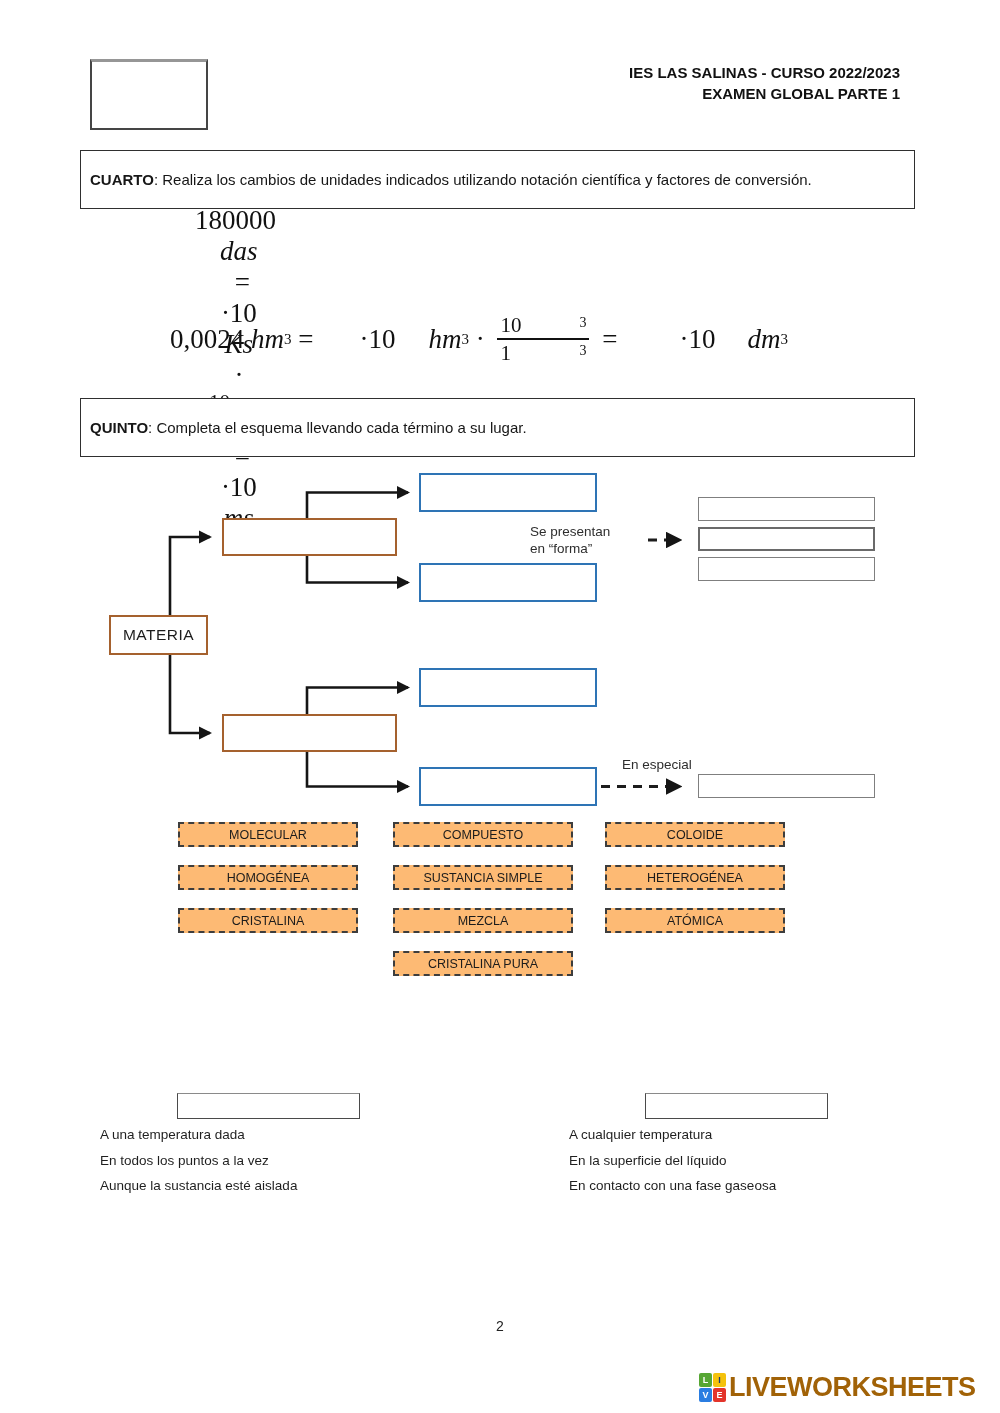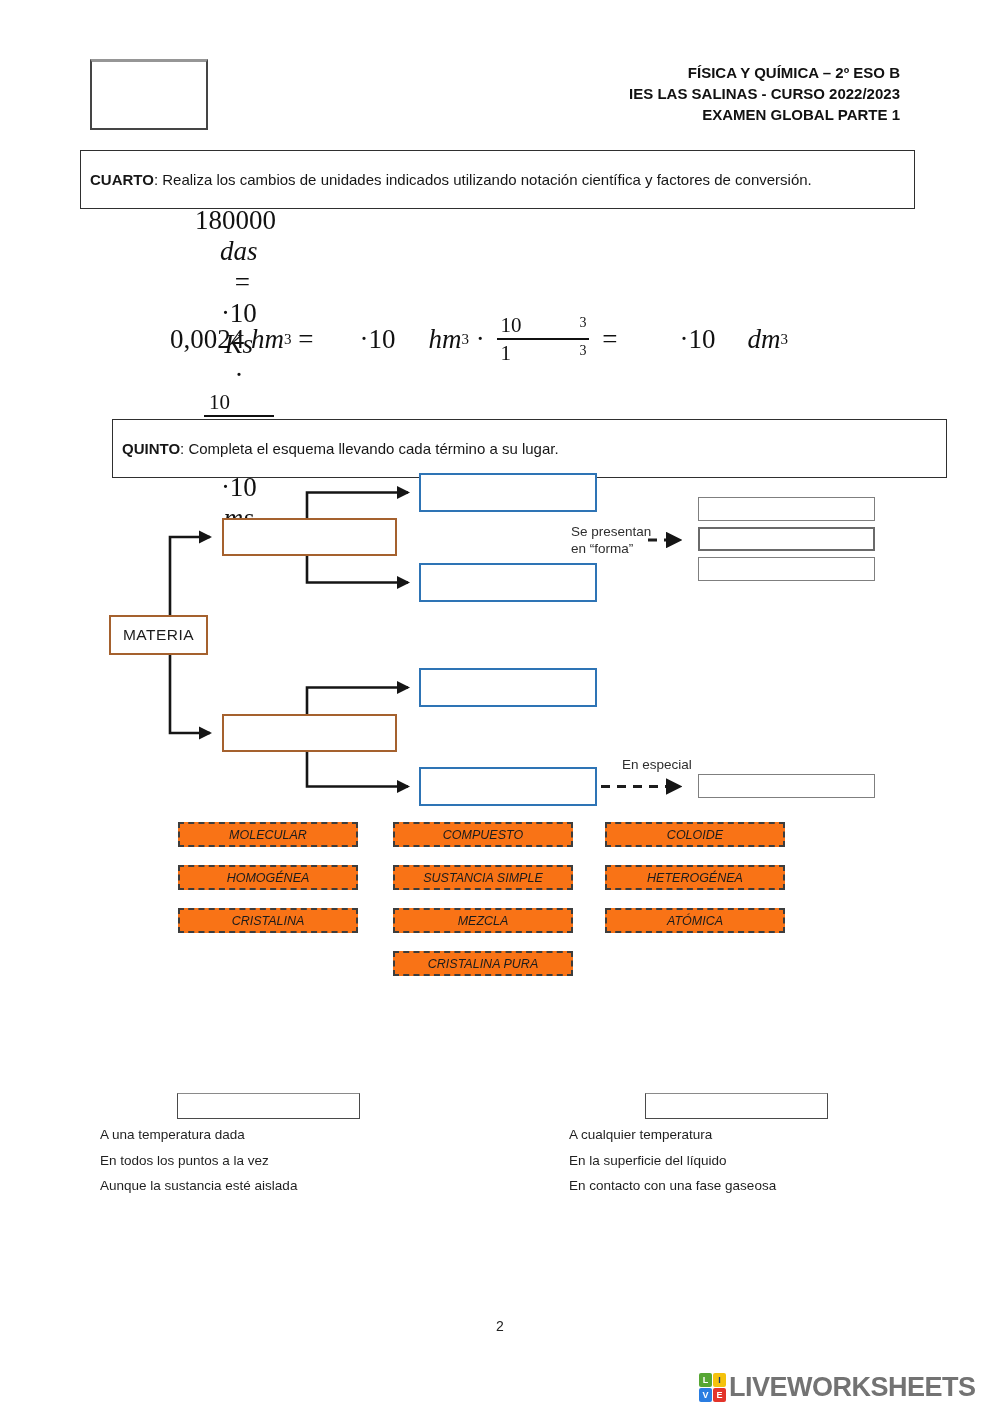--- a/index.html
+++ b/index.html
@@ -10,21 +10,21 @@
   .name-box{position:absolute;left:90px;top:59px;width:114px;height:66px;
             border:2px solid #454545;border-top:3px solid #969696;background:#fff;}
   .header-text{position:absolute;right:100px;top:62px;text-align:right;
                font-weight:bold;font-size:15px;line-height:21px;color:#111;}
 
   
   .bar{position:absolute;left:80px;width:835px;box-sizing:border-box;
        border:1.5px solid #2f2f2f;background:#fff;padding:20px 9px;font-size:15px;color:#161616;}
   .bar b{font-weight:bold;}
   .bar-cuarto{top:150px;}
-  .bar-quinto{top:419px;margin-left:32px;}
+  .bar-quinto{top:398px;}
   .bar-sexto{top:1037px;}
 
   
   .formula{position:absolute;display:flex;align-items:center;
            font-family:"Liberation Serif",serif;font-size:27px;color:#111;white-space:pre;}
   .formula i{font-style:italic;}
   .formula sup{font-size:15px;vertical-align:super;line-height:0;}
   .blank{display:inline-block;height:30px;}
   .frac{display:inline-flex;flex-direction:column;font-size:21px;line-height:1.05;margin:0 6px;}
   .frac .bar-line{border-top:2px solid #111;margin:2px 0;}
@@ -40,48 +40,47 @@
   
   .dbox{position:absolute;box-sizing:border-box;background:#fff;}
   .blue{border:2.5px solid #2e74b5;}
   .brown{border:2.5px solid #a5612e;}
   .grayb{border:1.5px solid #7f7f7f;}
   .materia{display:flex;align-items:center;justify-content:center;
            font-size:15.5px;letter-spacing:.5px;color:#1c1c1c;}
   .diagram-label{position:absolute;font-size:13.5px;color:#2e2e2e;line-height:17px;}
   .connectors{position:absolute;left:0;top:455px;pointer-events:none;}
 
-  .term{position:absolute;box-sizing:border-box;border:2px dashed #3d3d3d;background:#f97316;
-        display:flex;align-items:center;justify-content:center;font-size:12.5px;color:#1c1c1c;font-style:italic;}
+  .term{position:absolute;box-sizing:border-box;border:2px dashed #3d3d3d;background:#fdba74;
+        display:flex;align-items:center;justify-content:center;font-size:12.5px;color:#1c1c1c;}
 
   
   .ans{position:absolute;width:183px;height:26px;box-sizing:border-box;
        border:1.5px solid #4a4a4a;border-top-color:#8a8a8a;background:#fff;}
   .phrases{position:absolute;font-size:13.5px;color:#1f1f1f;}
   .phrases div{margin-bottom:10.5px;}
 
   
   .page-number{position:absolute;left:0;top:1318px;width:1000px;text-align:center;
                font-size:14px;color:#222;}
   .logo{position:absolute;left:699px;top:1372px;display:flex;align-items:center;}
   .logo-grid{display:grid;grid-template-columns:13px 13px;grid-template-rows:14px 14px;
              gap:1px;margin-right:3px;}
   .logo-cell{display:flex;align-items:center;justify-content:center;border-radius:2px;
              font-size:9px;font-weight:bold;color:#fff;line-height:1;}
-  .logo-word{font-size:27px;font-weight:bold;color:#737373;letter-spacing:-.5px;
+  .logo-word{font-size:27px;font-weight:bold;color:#a16207;letter-spacing:-.5px;
              font-family:"Liberation Sans",sans-serif;}
 </style>
 </head>
 <body>
 
 <div class="page">
 
   <div class="name-box"></div>
   <div class="header-text">
-    <div>FÍSICA Y QUÍMICA – 2º ESO B</div>
     <div>IES LAS SALINAS - CURSO 2022/2023</div>
     <div>EXAMEN GLOBAL PARTE 1</div>
   </div>
 
   <div class="bar bar-cuarto"><b>CUARTO</b><span>: Realiza los cambios de unidades indicados utilizando notación científica y factores de conversión.</span></div>
 
   <div class="formula f1">
     <span>180000 </span><i>das</i><span> =</span><span class="blank" style="width:52px"></span><span>·10</span><span class="blank" style="width:35px"></span><i>Ks</i><span> · </span><span class="frac frac1">
       <span class="row"><span>10</span></span>
       <span class="bar-line"></span>
@@ -116,21 +115,21 @@
     <g stroke="#1d1d1d" stroke-width="3.2" fill="none" stroke-dasharray="9 7">
       <path d="M648,85 H680" marker-end="url(#arr)"></path>
       <path d="M601,331.5 H680" marker-end="url(#arr)"></path>
     </g>
   </svg>
 
   <div class="dbox blue" style="left:419px;top:473px;width:178px;height:39px"></div>
   <div class="dbox brown" style="left:222px;top:518px;width:175px;height:38px"></div>
   <div class="dbox blue" style="left:419px;top:563px;width:178px;height:39px"></div>
 
-  <div class="diagram-label" style="left:571px;top:523px">
+  <div class="diagram-label" style="left:530px;top:523px">
     <div>Se presentan</div>
     <div>en “forma”</div>
   </div>
 
   <div class="dbox grayb" style="left:698px;top:497px;width:177px;height:24px"></div>
   <div class="dbox grayb" style="left:698px;top:527px;width:177px;height:24px;border-width:2px;border-color:#6a6a6a"></div>
   <div class="dbox grayb" style="left:698px;top:557px;width:177px;height:24px"></div>
 
   <div class="dbox brown materia" style="left:109px;top:615px;width:99px;height:40px">
       <span>MATERIA</span>

